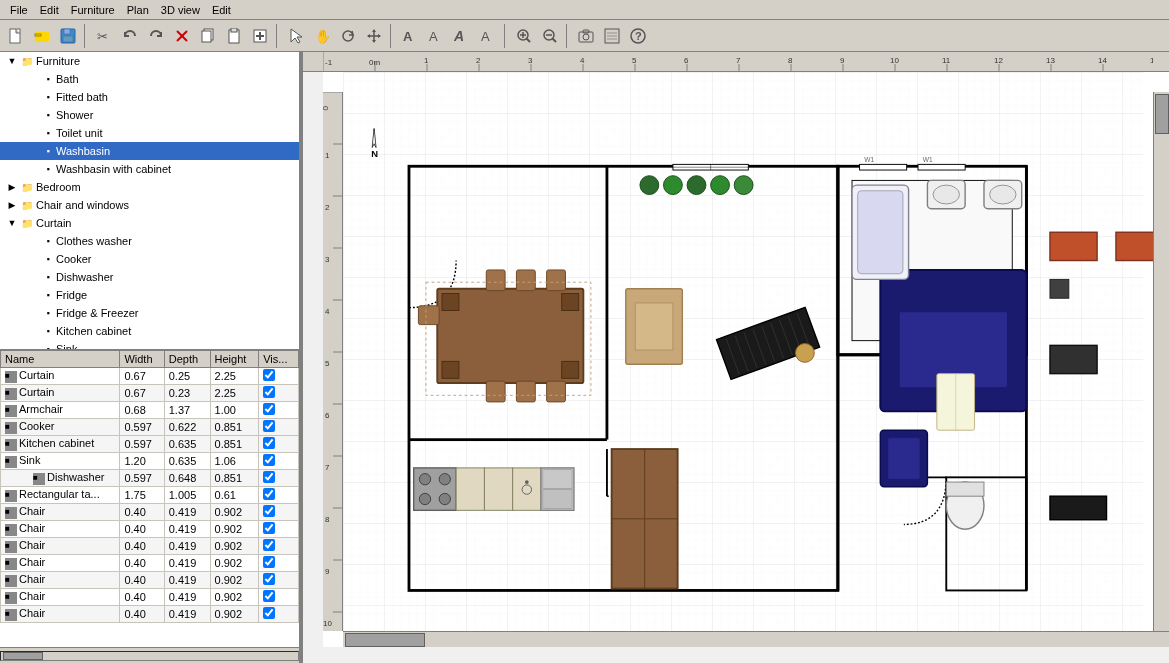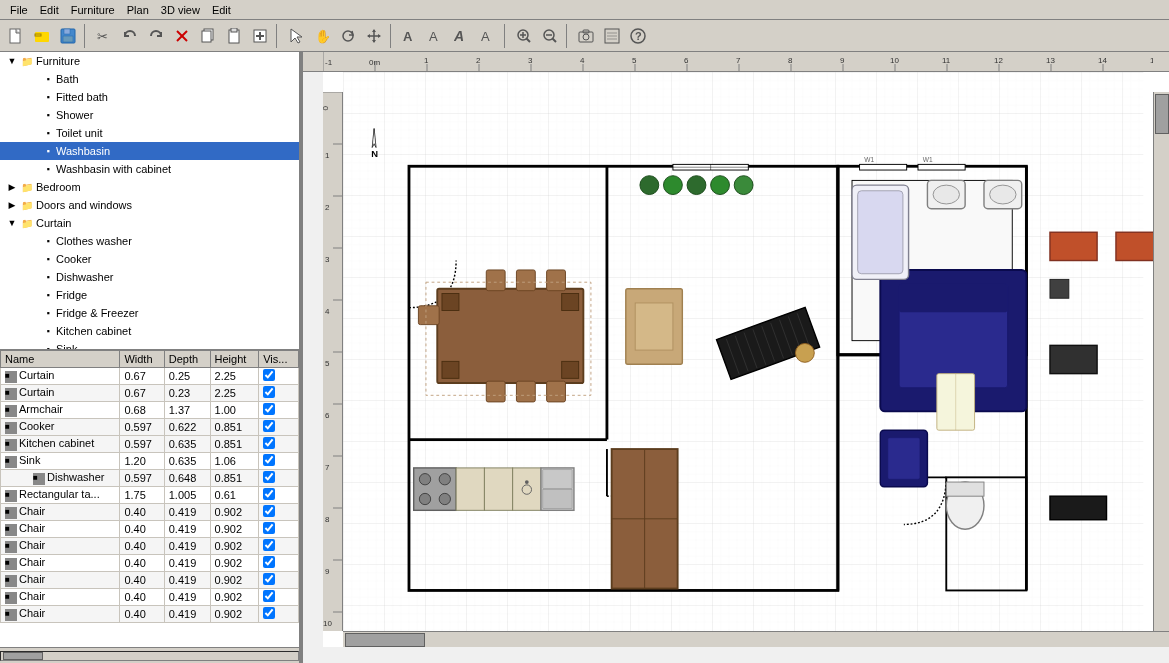--- a/index.html
+++ b/index.html
@@ -260,21 +260,21 @@
 
       <div class="tree-item" style="padding-left: 4px;">
         <span class="tree-toggle">▶</span>
         <span class="tree-icon folder-icon">📁</span>
         <span class="tree-label">Bedroom</span>
       </div>
 
       <div class="tree-item" style="padding-left: 4px;">
         <span class="tree-toggle">▶</span>
         <span class="tree-icon folder-icon">📁</span>
-        <span class="tree-label">Doors and windows</span>
+        <span class="tree-label">Chair and windows</span>
       </div>
 
       <div class="tree-item" style="padding-left: 4px;">
         <span class="tree-toggle">▼</span>
         <span class="tree-icon folder-icon">📁</span>
         <span class="tree-label">Curtain</span>
       </div>
       <div class="tree-item" style="padding-left: 24px;">
         <span class="tree-toggle" style="width:16px;"></span>
         <span class="tree-icon" style="font-size:9px;">▪</span>

